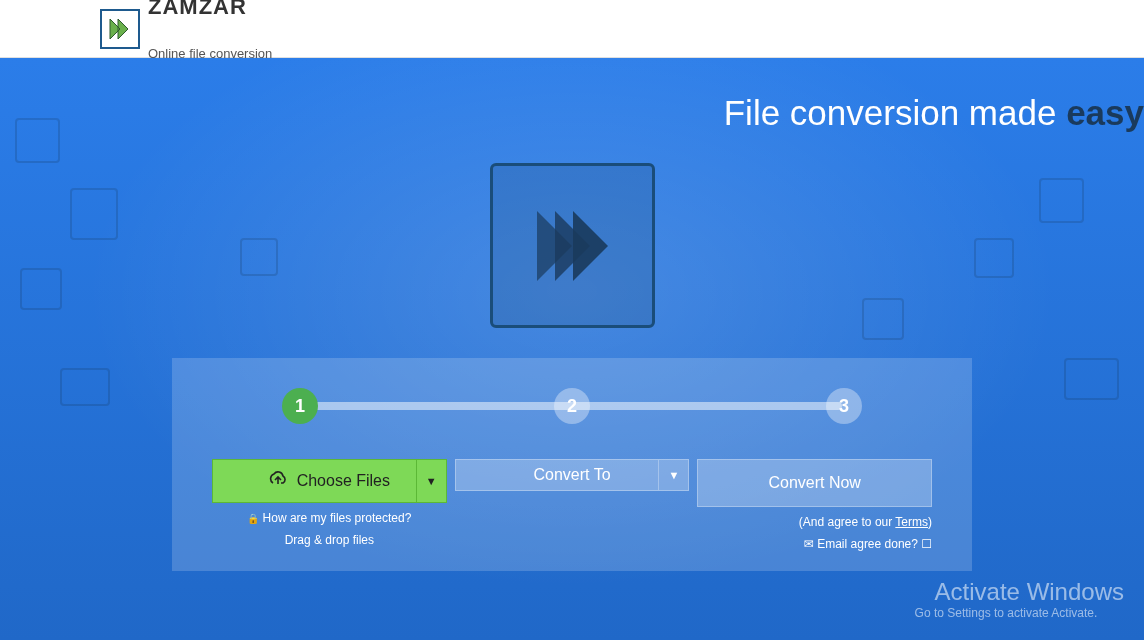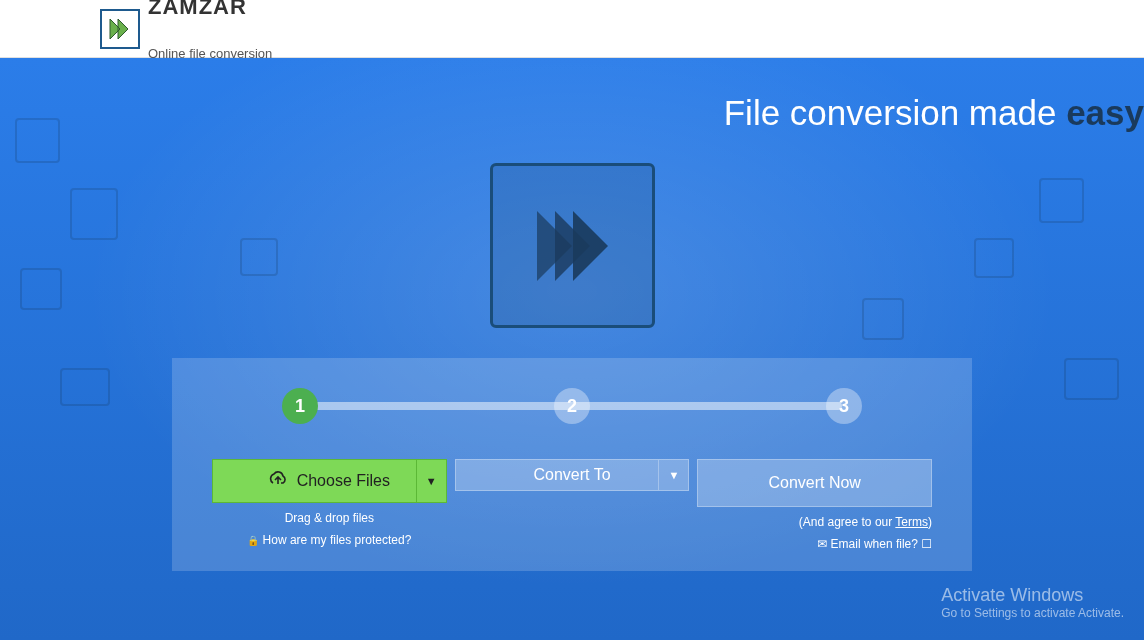--- a/index.html
+++ b/index.html
@@ -38,21 +38,21 @@
 .btn-convert-to { background: rgba(255,255,255,0.25); border: 1px solid rgba(255,255,255,0.3); color: #fff; width: 100%; height: 32px; font-size: 16px; display: flex; align-items: center; justify-content: center; cursor: pointer; position: relative; }
 .btn-convert-to .caret { position: absolute; right: 0; top: 0; bottom: 0; width: 30px; border-left: 1px solid rgba(255,255,255,0.3); display: flex; align-items: center; justify-content: center; font-size: 11px; }
 .btn-convert-now { background: rgba(255,255,255,0.25); border: 1px solid rgba(255,255,255,0.3); color: #fff; width: 100%; height: 48px; font-size: 16px; cursor: pointer; }
 
 .hint { color: #fff; font-size: 12px; margin-top: 8px; }
 .hint a { color: #fff; text-decoration: underline; }
 .hint.right { text-align: right; }
 .hint .lock::before { content: '🔒 '; font-size: 10px; }
 
 .watermark { position: absolute; right: 20px; bottom: 20px; color: rgba(255,255,255,0.55); text-align: left; }
-.watermark .wt { font-size: 18px; }
+.watermark .wt { font-size: 24px; margin-left: 20px; }
 .watermark .ws { font-size: 12px; }
 
 .bg-doodle { position: absolute; border: 2px solid rgba(20,50,80,0.4); border-radius: 4px; opacity: 0.5; }
 </style>
 </head>
 <body>
 
 <div class="header">
   <div class="logo-box">
     <div class="logo-icon">
@@ -101,35 +101,35 @@
       <div class="step-col">
         <div class="btn-choose">
           <span>
             <svg width="18" height="16" viewBox="0 0 18 16">
                 <path d="M4 12 a5 5 0 0 1 1-9 a5 5 0 0 1 9 2 a4 4 0 0 1 0 7 h-2 M9 6 v7 M6 9 l3-3 l3 3" fill="none" stroke="#222" stroke-width="1.6"></path>
               </svg>
           </span>
           <span>Choose Files</span>
           <span class="caret">▼</span>
         </div>
+        <div class="hint"><span class="lock"></span><span>How are my files protected?</span></div>
         <div class="hint">Drag &amp; drop files</div>
-        <div class="hint"><span class="lock"></span><span>How are my files protected?</span></div>
       </div>
       <div class="step-col">
         <div class="btn-convert-to">
           <span>Convert To</span>
           <span class="caret">▼</span>
         </div>
       </div>
       <div class="step-col">
         <button class="btn-convert-now">Convert Now</button>
         <div class="hint right">
           <span>(And agree to our </span><a>Terms</a><span>)</span>
         </div>
-        <div class="hint right">✉ <span>Email when file?</span> ☐</div>
+        <div class="hint right">✉ <span>Email agree done?</span> ☐</div>
       </div>
     </div>
   </div>
 
   <div class="watermark">
     <div class="wt">Activate Windows</div>
     <div class="ws">Go to Settings to activate Activate.</div>
   </div>
 </div>
 

